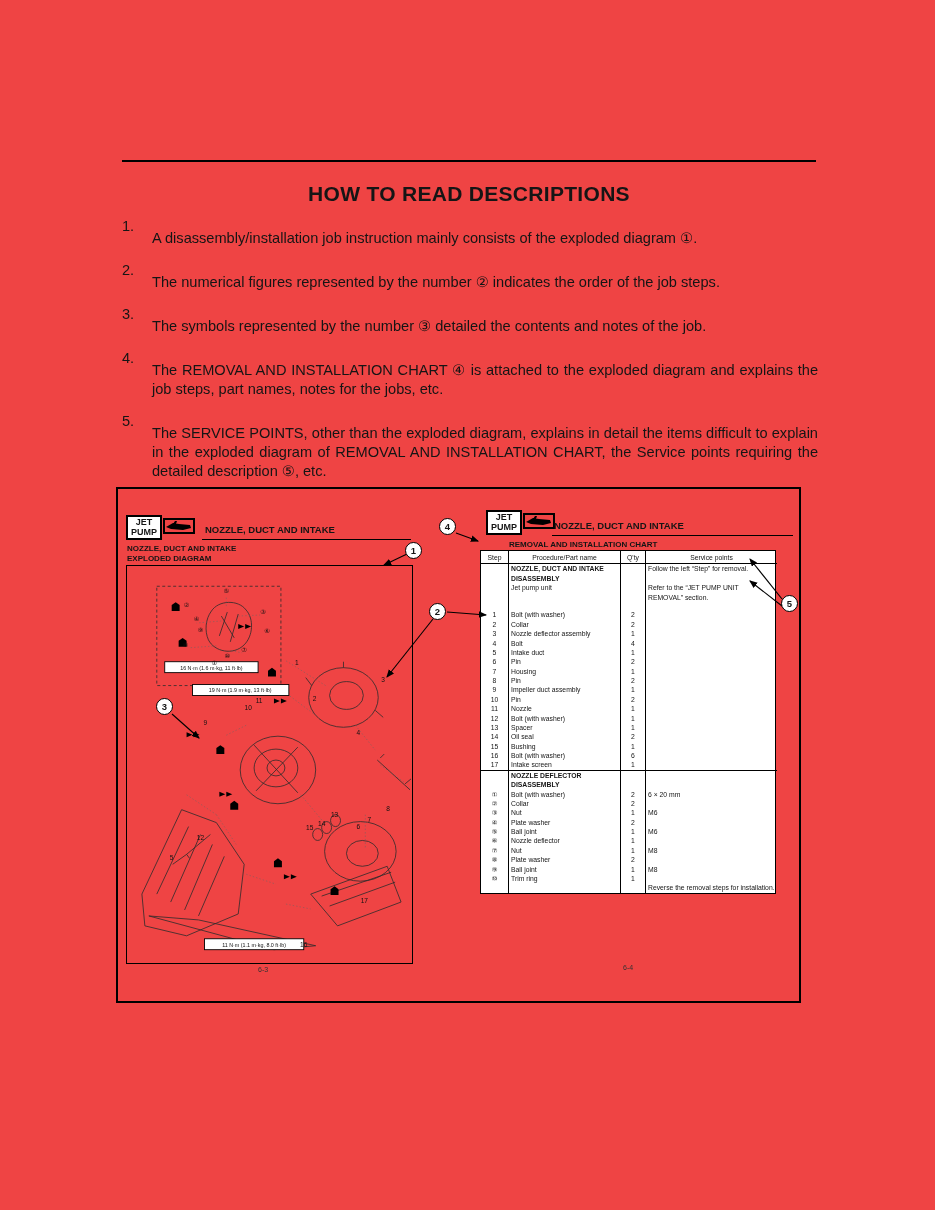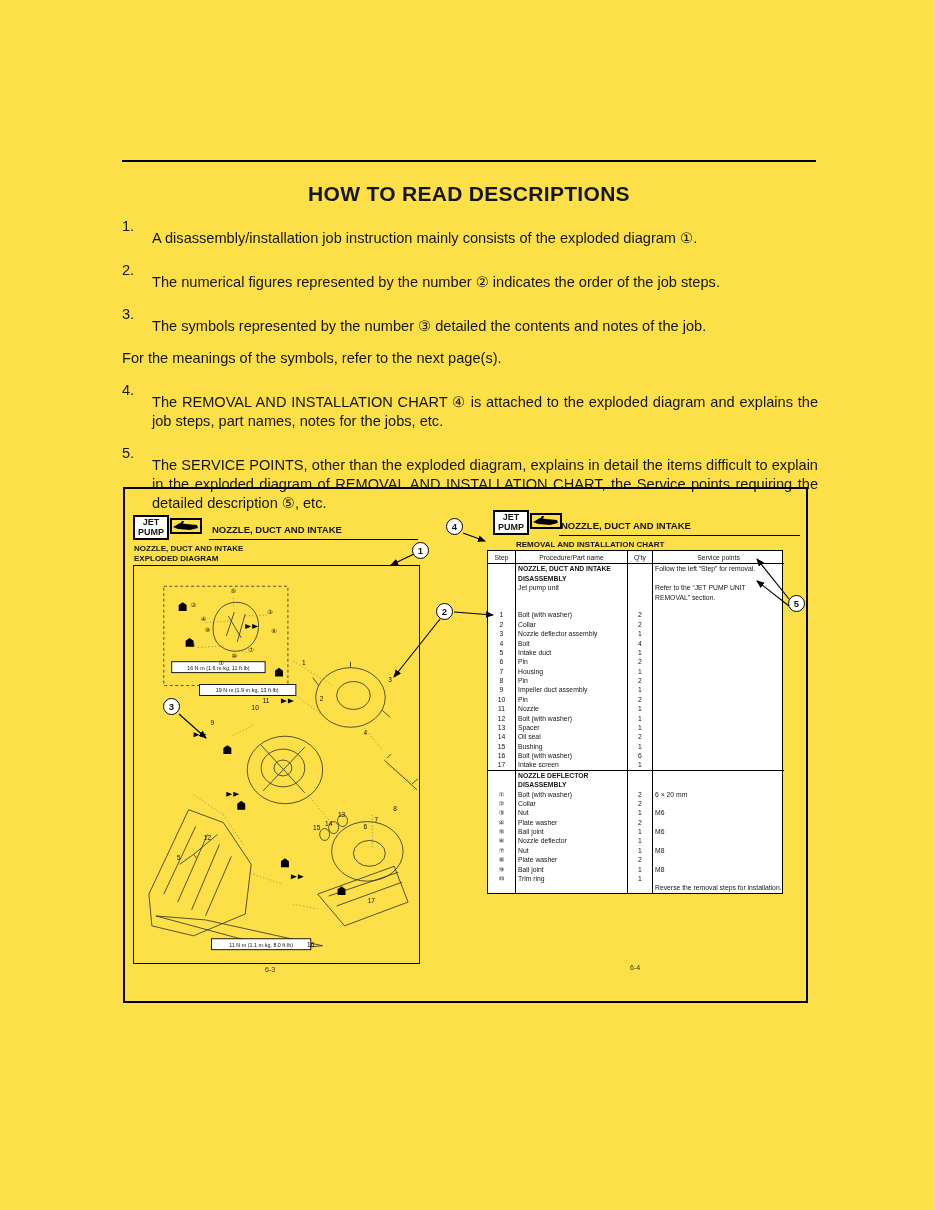--- a/index.html
+++ b/index.html
@@ -1,30 +1,30 @@
 <!DOCTYPE html>
 <html><head>
 <meta charset="utf-8">
 <style>
   html,body{margin:0;padding:0;background:#fff;}
-  .page{position:relative;width:935px;height:1210px;background:#fde047;
+  .page{position:relative;width:935px;height:1210px;background:#ef4444;
         font-family:"Liberation Sans",sans-serif;color:#151515;overflow:hidden;}
 
   .top-rule{position:absolute;left:122px;top:160px;width:694px;height:2px;background:#000;}
   .doc-title{position:absolute;left:122px;top:182px;width:694px;text-align:center;
              font-size:21px;font-weight:bold;letter-spacing:.3px;}
 
   .list{position:absolute;left:122px;top:217px;width:696px;font-size:14.6px;line-height:19px;}
   .item{display:flex;margin-bottom:13px;}
   .item .num{width:30px;flex:none;}
   .item .txt{flex:1;text-align:justify;margin-top:12px;}
   .note{margin-bottom:13px;}
 
   
-  .figure{position:absolute;left:123px;top:487px;width:685px;height:516px;
+  .figure{position:absolute;left:116px;top:487px;width:685px;height:516px;
           border:2px solid #000;box-sizing:border-box;}
   .figure *{box-sizing:border-box;}
   .abs{position:absolute;}
 
   .tab{display:flex;align-items:flex-start;}
   .tab-text{border:2px solid #000;font-weight:bold;font-size:9px;line-height:9.5px;
             padding:1px 3px;text-align:center;background:#fff;}
   .tab-icon{border:2px solid #000;width:32px;height:16px;margin-top:3px;margin-left:1px;
             display:flex;align-items:center;justify-content:center;}
   .chapter-title{font-weight:bold;font-size:9.5px;white-space:nowrap;}
@@ -68,21 +68,20 @@
       <span class="txt">A disassembly/installation job instruction mainly consists of the exploded diagram ①.</span>
     </div>
     <div class="item">
       <span class="num">2.</span>
       <span class="txt">The numerical figures represented by the number ② indicates the order of the job steps.</span>
     </div>
     <div class="item">
       <span class="num">3.</span>
       <span class="txt">The symbols represented by the number ③ detailed the contents and notes of the job.</span>
     </div>
-    <div class="note">For the meanings of the symbols, refer to the next page(s).</div>
     <div class="item">
       <span class="num">4.</span>
       <span class="txt">The REMOVAL AND INSTALLATION CHART ④ is attached to the exploded diagram and explains the job steps, part names, notes for the jobs, etc.</span>
     </div>
     <div class="item">
       <span class="num">5.</span>
       <span class="txt">The SERVICE POINTS, other than the exploded diagram, explains in detail the items difficult to explain in the exploded diagram of REMOVAL AND INSTALLATION CHART, the Service points requiring the detailed description ⑤, etc.</span>
     </div>
   </div>
 

